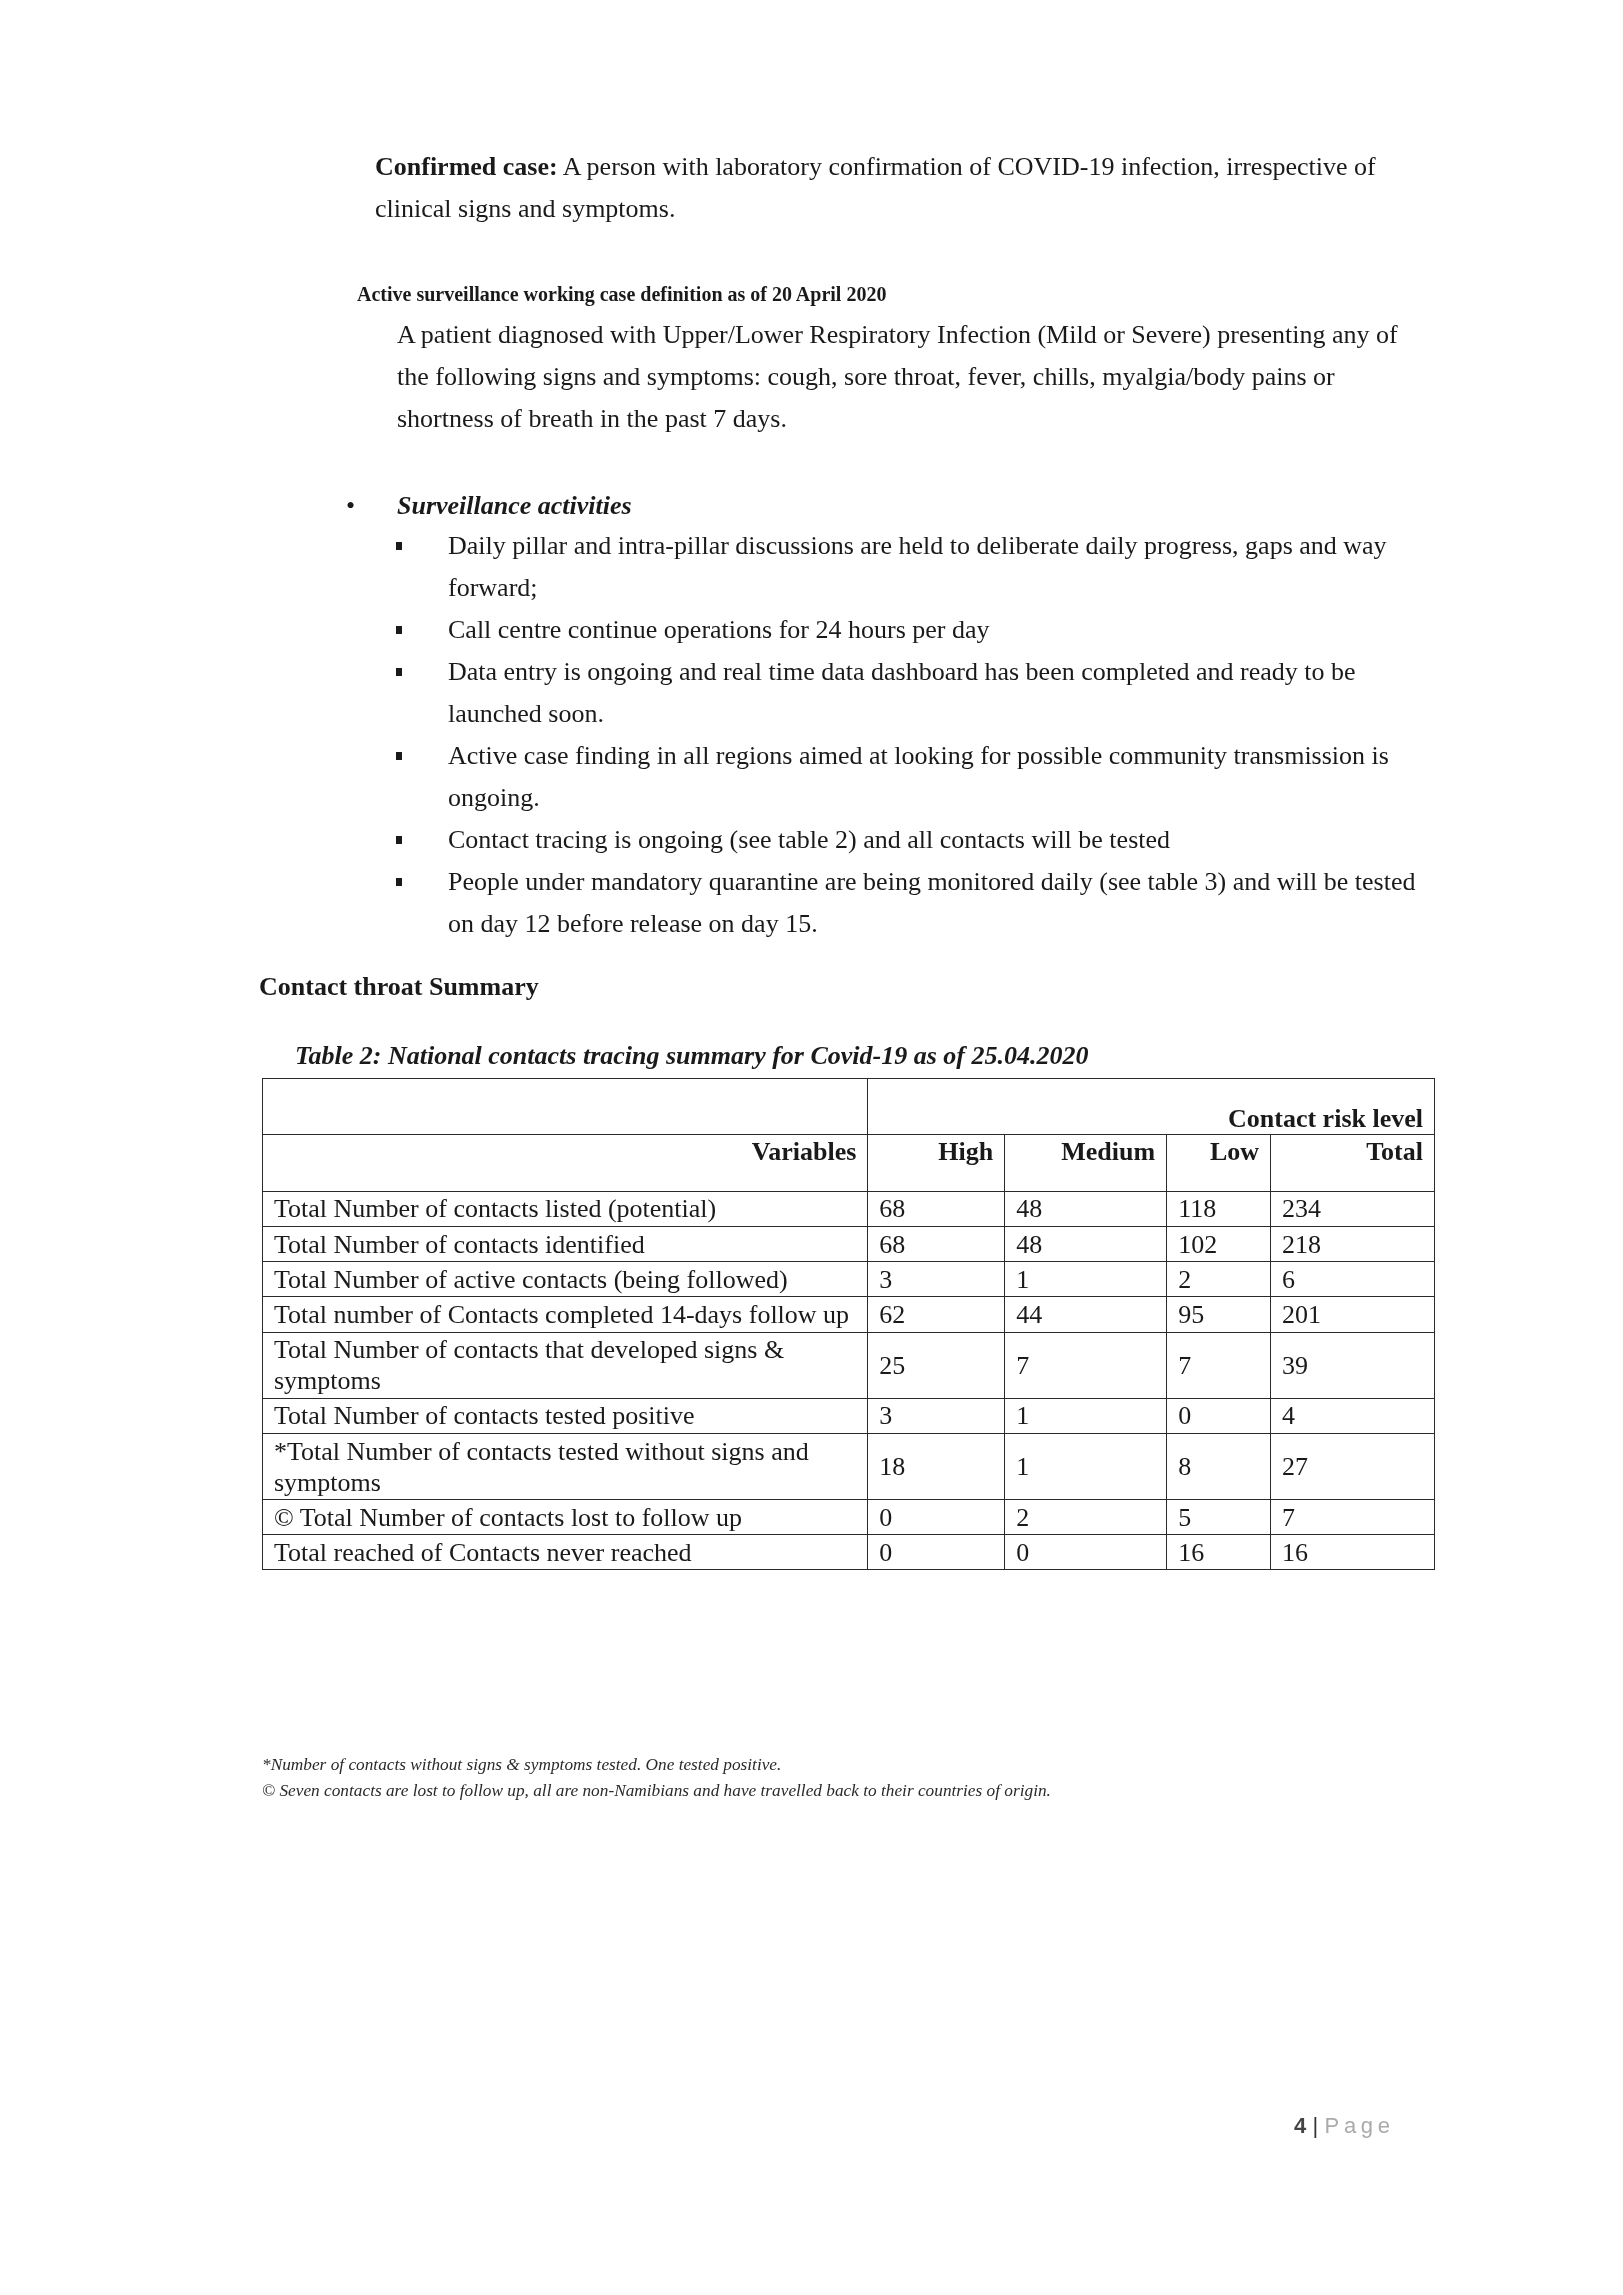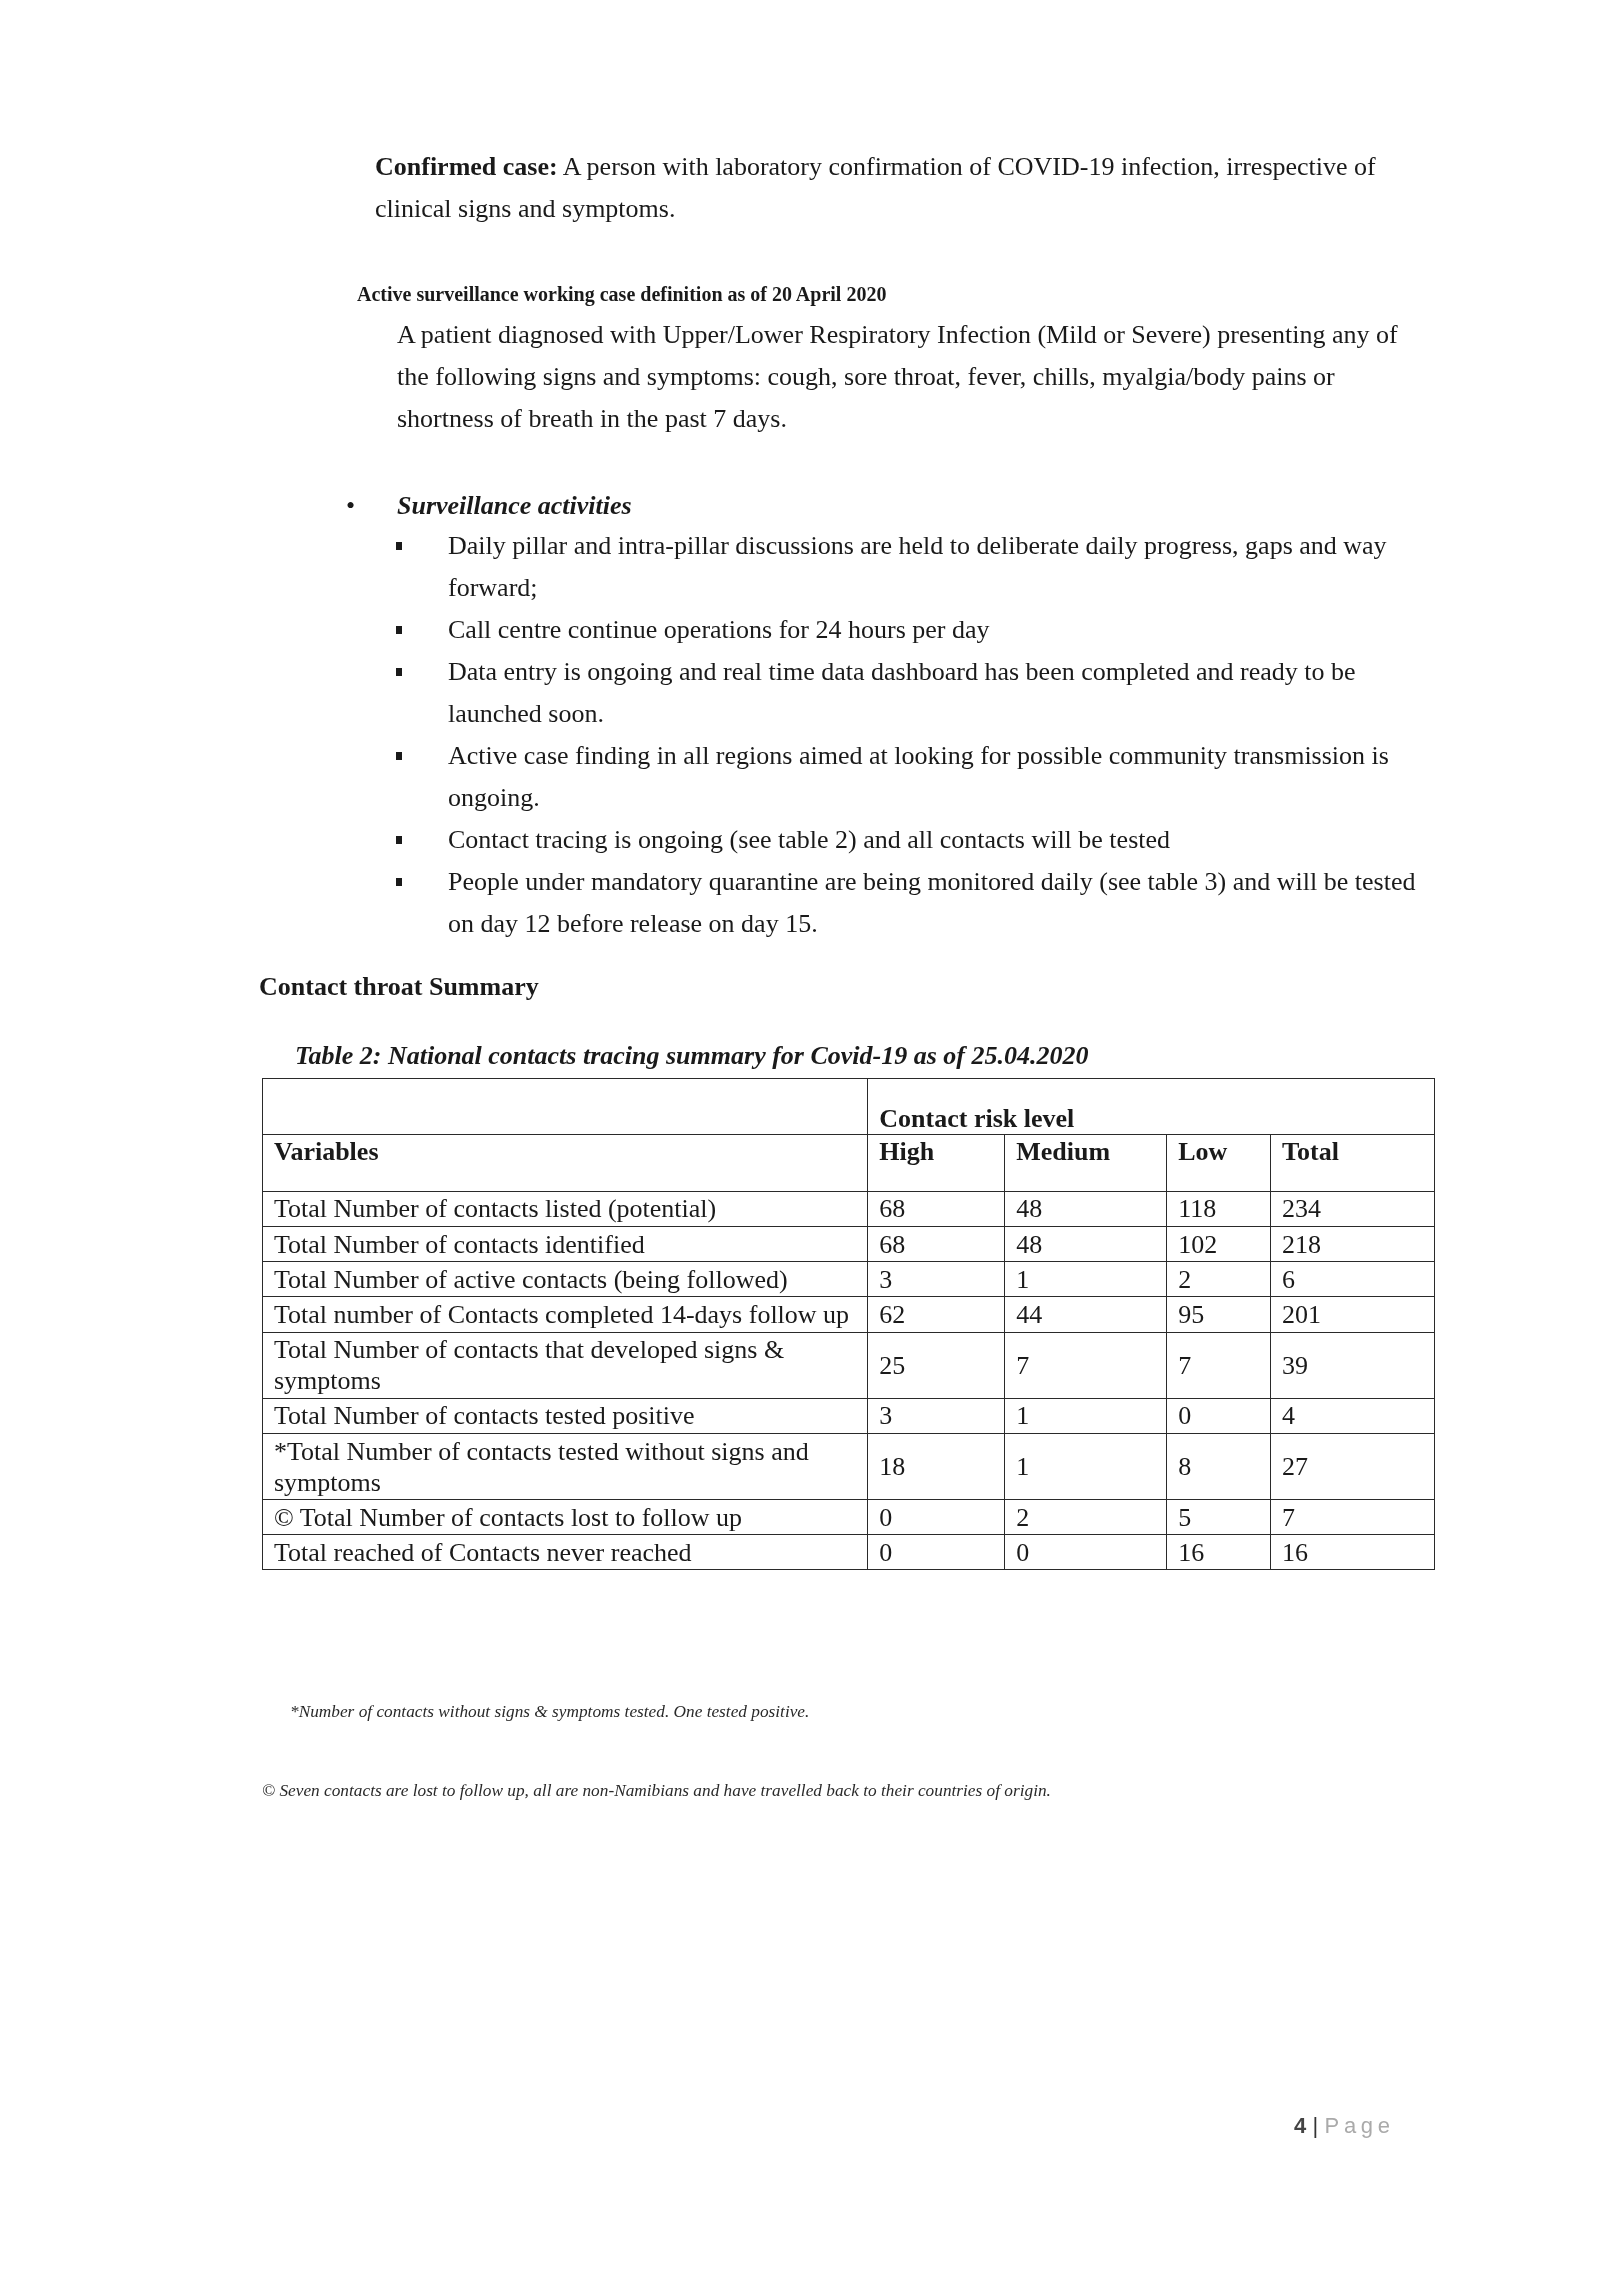--- a/index.html
+++ b/index.html
@@ -29,31 +29,31 @@
     #table-caption { left: 259px; top: 1037px; font-style: italic; font-weight: bold; font-size: 26px; line-height: 38px; white-space: nowrap; margin-left: 36px; }
 
     table.ct {
       position: absolute; left: 262px; top: 1078px; width: 1173px;
       border-collapse: collapse; font-size: 26px; line-height: 31px;
     }
     table.ct td, table.ct th {
       border: 1.6px solid #2a2a2a; padding: 1.6px 11px; text-align: left; vertical-align: middle;
       font-weight: normal;
     }
-    table.ct th { font-weight: bold; }
+    table.ct th { font-weight: bold; text-align: right; }
     table.ct col.c0 { width: 606px; }
     table.ct col.c1 { width: 137px; }
     table.ct col.c2 { width: 162px; }
     table.ct col.c3 { width: 104px; }
     table.ct col.c4 { width: 164px; }
     tr.hdr1 th { height: 53px; vertical-align: bottom; padding-bottom: 0; }
     tr.hdr2 th { height: 53px; vertical-align: top; padding-top: 1.6px; }
 
     .footnote { position: absolute; left: 262px; font-size: 17.3px; font-style: italic; line-height: 23.6px; white-space: nowrap; color: #2a2a2a; }
-    #fn1 { top: 1700px; margin-left: 28px; }
+    #fn1 { top: 1753px; }
     #fn2 { top: 1779px; }
 
     #page-num { position: absolute; left: 1294px; top: 2113px; font-family: "Liberation Sans", sans-serif; font-size: 22px; white-space: nowrap; }
     #page-num .n { font-weight: bold; color: #444; }
     #page-num .sep { color: #333; margin: 0 6.3px; }
     #page-num .p { color: #aaa; letter-spacing: 4.7px; }
   </style>
 </head>
 <body>
 

